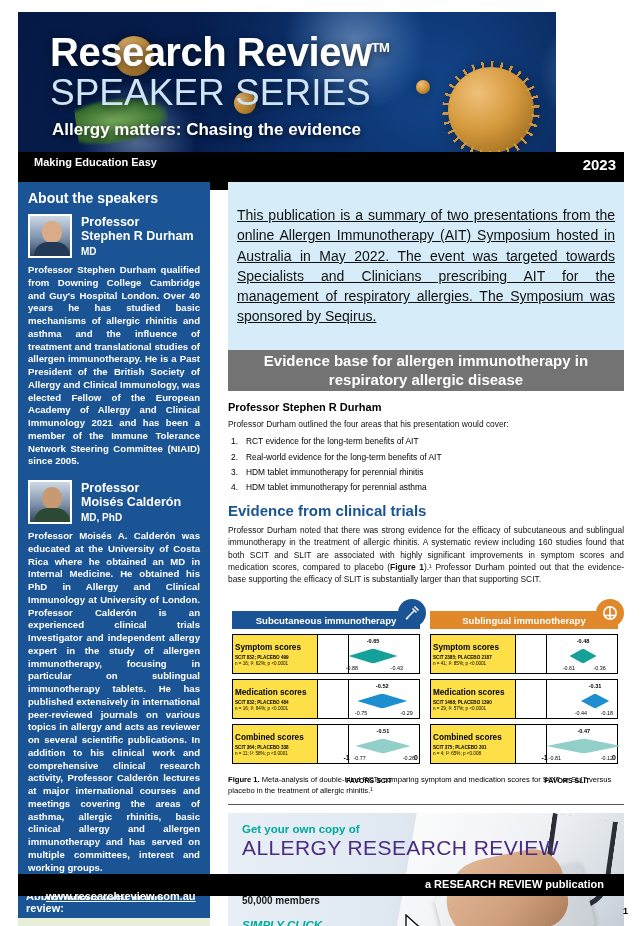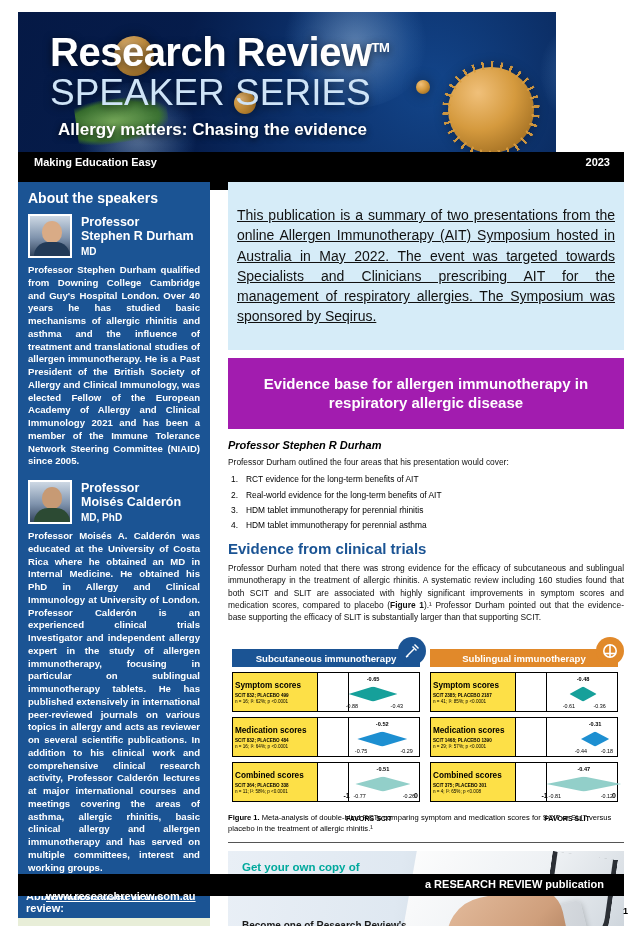--- a/index.html
+++ b/index.html
@@ -55,30 +55,30 @@
     color:#fff; font-size: 40px; font-weight: 700; letter-spacing:-.5px;
     text-shadow: 0 2px 8px rgba(0,0,0,.65);
   }
   .tm { font-size: 13px; vertical-align: super; font-weight:700; }
   .banner-sub {
     position:absolute; left: 32px; top: 60px;
     color:#cfe4f7; font-size: 37px; font-weight: 400; letter-spacing:0px;
     text-shadow: 0 2px 8px rgba(0,0,0,.6);
   }
   .banner-tag {
-    position:absolute; left: 40px; top: 108px;
+    position:absolute; left: 34px; top: 108px;
     color:#ffffff; font-size: 17px; font-weight: 700;
     text-shadow: 0 2px 6px rgba(0,0,0,.8);
   }
   .blackbar {
     position:absolute; left:18px; top:152px; width:606px; height:38px;
     background:#000; color:#fff;
   }
   .blackbar .left { position:absolute; left:16px; top:4px; font-size:11px; font-weight:700; }
-  .blackbar .right{ position:absolute; right:14px; top:4px; font-size:11px; font-weight:700; }
+  .blackbar .right{ position:absolute; right:8px; top:4px; font-size:15px; font-weight:700; }
 
   
   .sidebar { position:absolute; left:18px; top:182px; width:192px; }
   .sb-blue { background:#1b5494; color:#fff; padding:8px 10px 12px 10px; }
   .sb-head { font-size:14px; font-weight:700; margin-bottom:8px; }
   .speaker { display:flex; gap:9px; margin-bottom:6px; }
   .photo {
     width:44px; height:44px; flex:0 0 44px; border:2px solid #fff;
     background: linear-gradient(180deg,#cdd8e4 0%, #7f93ad 55%, #33455e 100%);
     position:relative; overflow:hidden;
@@ -104,24 +104,24 @@
   }
   .abbrev-box b { font-weight:700; }
 
   
   .main { position:absolute; left:228px; top:182px; width:396px; }
   .intro {
     background:#d6ecf8; color:#111; font-size:14px; line-height:1.45;
     text-align:justify; padding:23px 9px;text-decoration:underline;
   }
   .title-bar {
-    background:#a21caf; color:#fff; text-align:center; margin-top:8px;
-    padding:17px 18px; font-size:15px; font-weight:700; line-height:1.25;
-  }
-  .byline { font-size:11px; font-weight:700; font-style:italic; margin-top:10px; color:#000; }
+    background:#737373; color:#fff; text-align:center; 
+    padding:2px 18px; font-size:15px; font-weight:700; line-height:1.25;
+  }
+  .byline { font-size:11px; font-weight:700; margin-top:10px; color:#000; }
   .para { font-size:8.4px; line-height:1.45; margin-top:5px; color:#111; text-align:justify; }
   .numlist { margin-top:5px; padding-left:0; list-style:none; }
   .numlist li { font-size:8.4px; line-height:1.45; margin:3px 0 3px 18px; position:relative; }
   .numlist li .n { position:absolute; left:-15px; font-weight:400; }
   .h2 { color:#1b5494; font-size:15px; font-weight:700; margin-top:9px; }
 
   
   .fig { position:relative; margin-top:12px; height:172px; }
   .panel { position:absolute; top:14px; width:188px; }
   .panel.left  { left:4px; }

